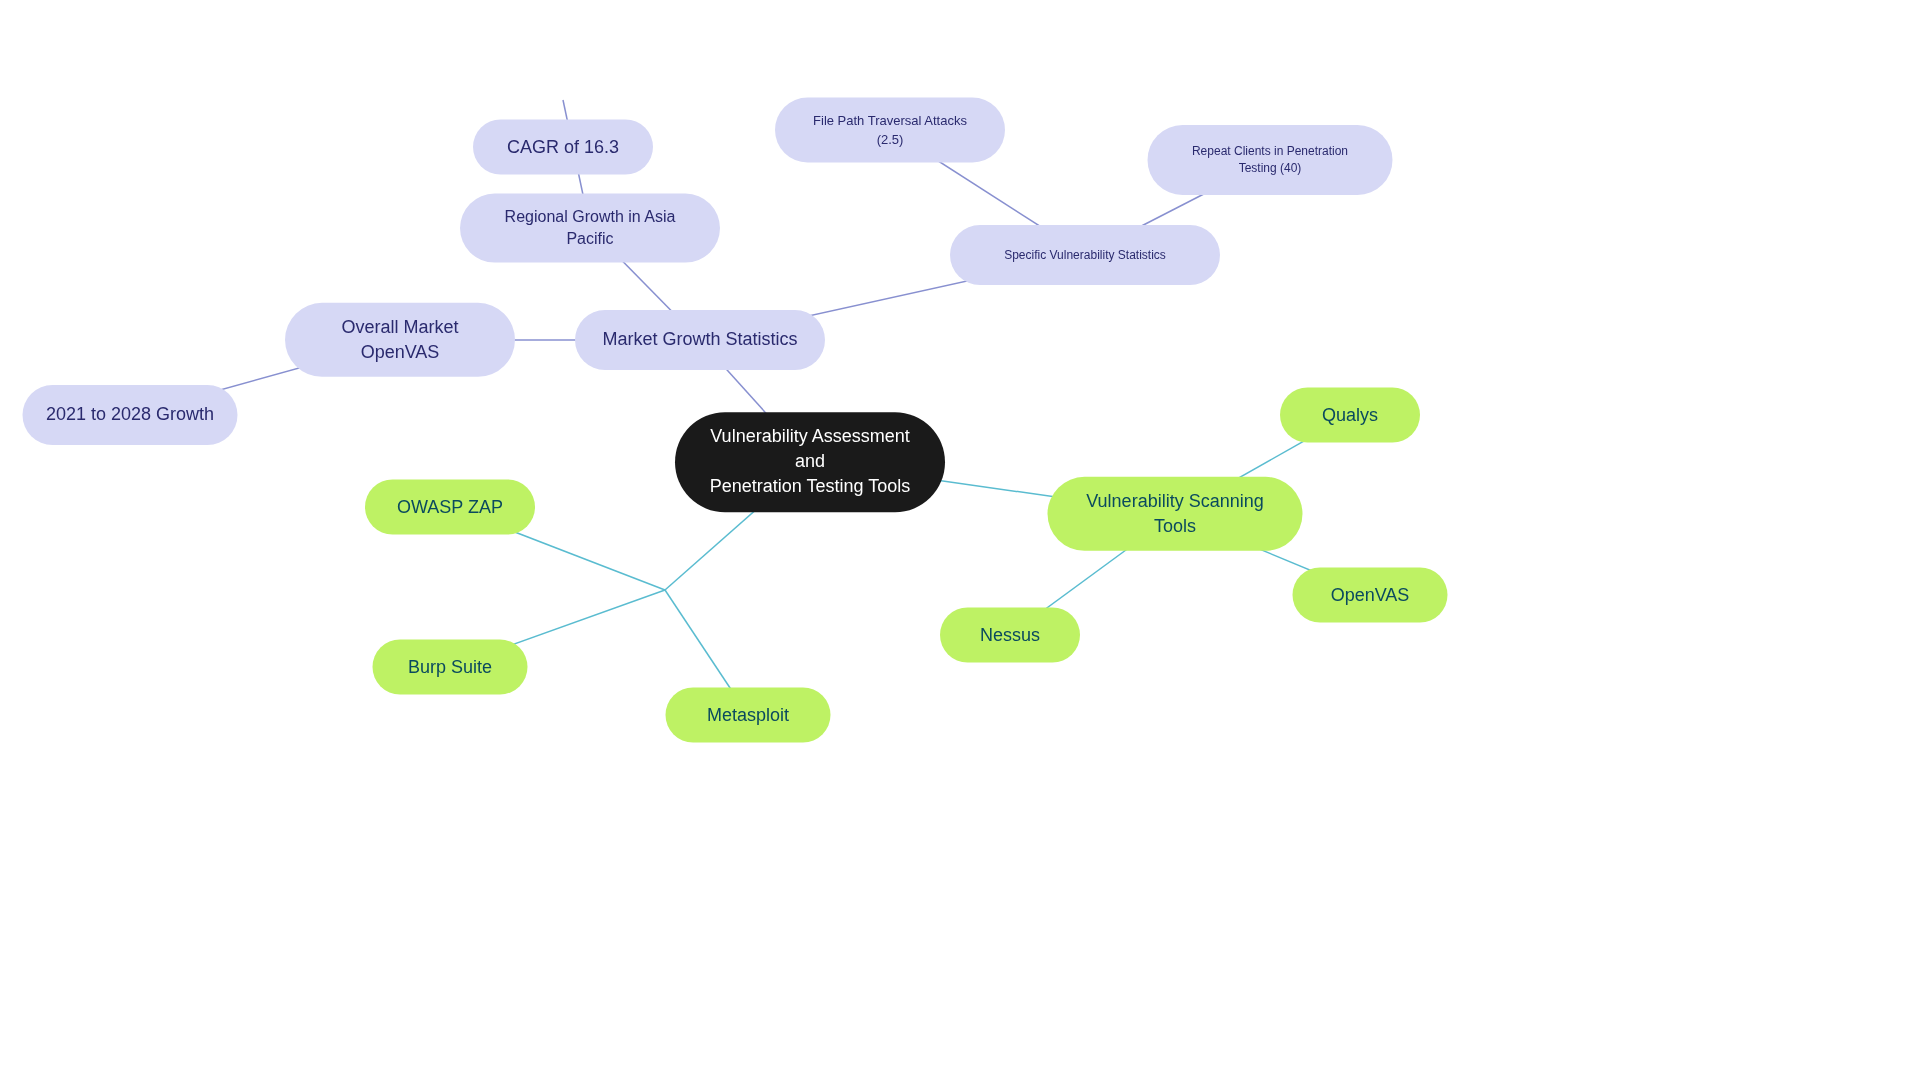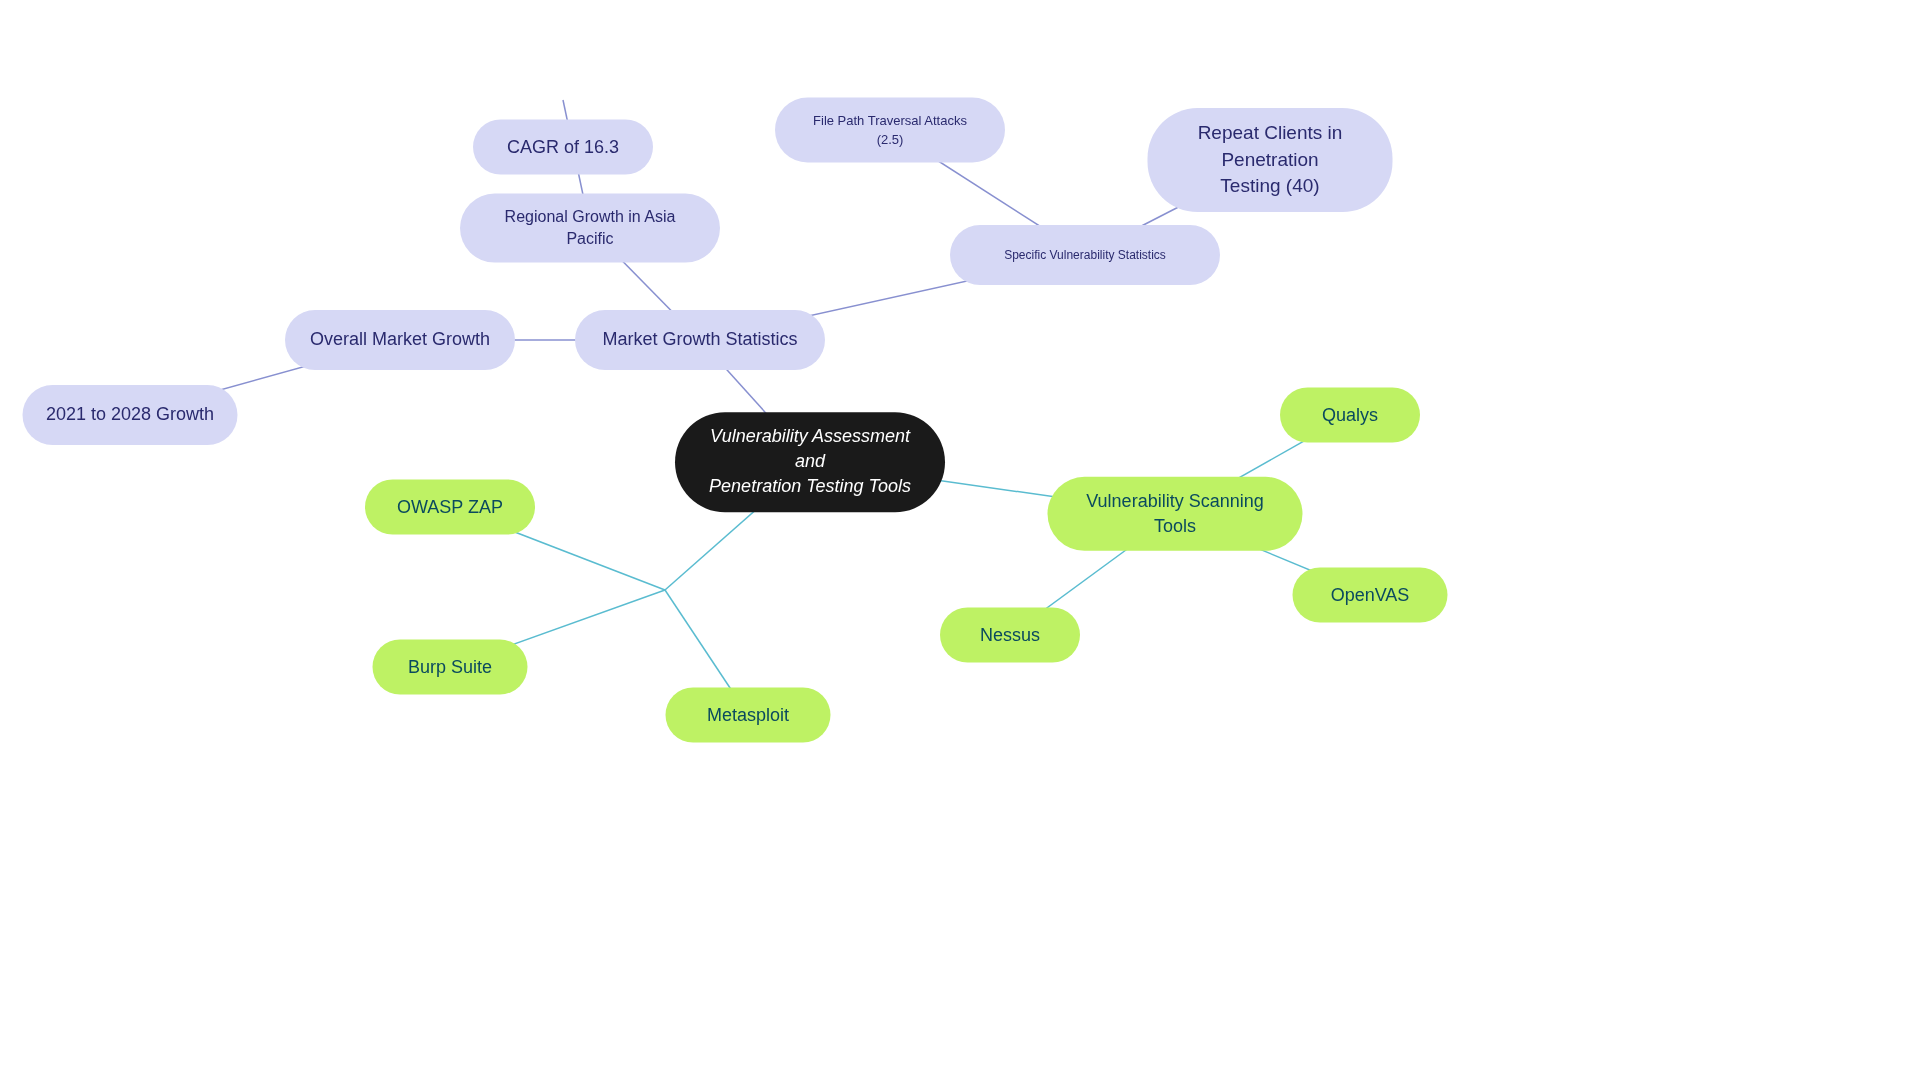--- a/index.html
+++ b/index.html
@@ -67,48 +67,48 @@
       <line x1="1085" y1="255" x2="1270" y2="160" stroke="#8890d0" stroke-width="1.5"></line>
       <line x1="810" y1="462" x2="1175" y2="514" stroke="#5abcd0" stroke-width="1.5"></line>
       <line x1="1175" y1="514" x2="1350" y2="415" stroke="#5abcd0" stroke-width="1.5"></line>
       <line x1="1175" y1="514" x2="1010" y2="635" stroke="#5abcd0" stroke-width="1.5"></line>
       <line x1="1175" y1="514" x2="1370" y2="595" stroke="#5abcd0" stroke-width="1.5"></line>
       <line x1="810" y1="462" x2="665" y2="590" stroke="#5abcd0" stroke-width="1.5"></line>
       <line x1="665" y1="590" x2="450" y2="507" stroke="#5abcd0" stroke-width="1.5"></line>
       <line x1="665" y1="590" x2="450" y2="667" stroke="#5abcd0" stroke-width="1.5"></line>
       <line x1="665" y1="590" x2="748" y2="715" stroke="#5abcd0" stroke-width="1.5"></line>
     </svg>
-<div class="node node-black" style="left: 810px; top: 462px; width: 270px; min-height: 80px; font-style: italic;">
+<div class="node node-black" style="left: 810px; top: 462px; width: 270px; min-height: 80px;">
       <span class="node-text" style="font-size: 18px; padding: 12px 20px; white-space: pre-line;">Vulnerability Assessment and
 Penetration Testing Tools</span>
     </div>
     <div class="node node-purple-light" style="left: 700px; top: 340px; width: 250px; min-height: 60px;">
       <span class="node-text" style="font-size: 18px; padding: 12px 20px; white-space: pre-line;">Market Growth Statistics</span>
     </div>
     <div class="node node-purple-light" style="left: 400px; top: 340px; width: 230px; min-height: 60px;">
-      <span class="node-text" style="font-size: 18px; padding: 12px 20px; white-space: pre-line;">Overall Market Growth</span>
+      <span class="node-text" style="font-size: 18px; padding: 12px 20px; white-space: pre-line;">Overall Market OpenVAS</span>
     </div>
     <div class="node node-purple-light" style="left: 590px; top: 228px; width: 260px; min-height: 60px;">
       <span class="node-text" style="font-size: 16px; padding: 12px 20px; white-space: pre-line;">Regional Growth in Asia Pacific</span>
     </div>
     <div class="node node-purple-light" style="left: 563px; top: 100px; width: 180px; min-height: 55px; margin-top: 47px;">
       <span class="node-text" style="font-size: 18px; padding: 12px 20px; white-space: pre-line;">CAGR of 16.3</span>
     </div>
     <div class="node node-purple-light" style="left: 130px; top: 415px; width: 215px; min-height: 60px;">
       <span class="node-text" style="font-size: 18px; padding: 12px 20px; white-space: pre-line;">2021 to 2028 Growth</span>
     </div>
     <div class="node node-purple-light" style="left: 1085px; top: 255px; width: 270px; min-height: 60px;">
       <span class="node-text" style="font-size: 12px; padding: 20px 20px; white-space: pre-line;">Specific Vulnerability Statistics</span>
     </div>
     <div class="node node-purple-light" style="left: 890px; top: 130px; width: 230px; min-height: 65px;">
       <span class="node-text" style="font-size: 13px; padding: 1px 20px; white-space: pre-line;">File Path Traversal Attacks
 (2.5)</span>
     </div>
     <div class="node node-purple-light" style="left: 1270px; top: 160px; width: 245px; min-height: 70px;">
-      <span class="node-text" style="font-size: 19px; padding: 12px 20px; white-space: pre-line;">Repeat Clients in Penetration
+      <span class="node-text" style="font-size: 12px; padding: 12px 20px; white-space: pre-line;">Repeat Clients in Penetration
 Testing (40)</span>
     </div>
     <div class="node node-teal" style="left: 1175px; top: 514px; width: 255px; min-height: 60px;">
       <span class="node-text" style="font-size: 18px; padding: 12px 20px; white-space: pre-line;">Vulnerability Scanning Tools</span>
     </div>
     <div class="node node-teal" style="left: 1350px; top: 415px; width: 140px; min-height: 55px;">
       <span class="node-text" style="font-size: 18px; padding: 12px 20px; white-space: pre-line;">Qualys</span>
     </div>
     <div class="node node-teal" style="left: 1010px; top: 635px; width: 140px; min-height: 55px;">
       <span class="node-text" style="font-size: 18px; padding: 12px 20px; white-space: pre-line;">Nessus</span>

